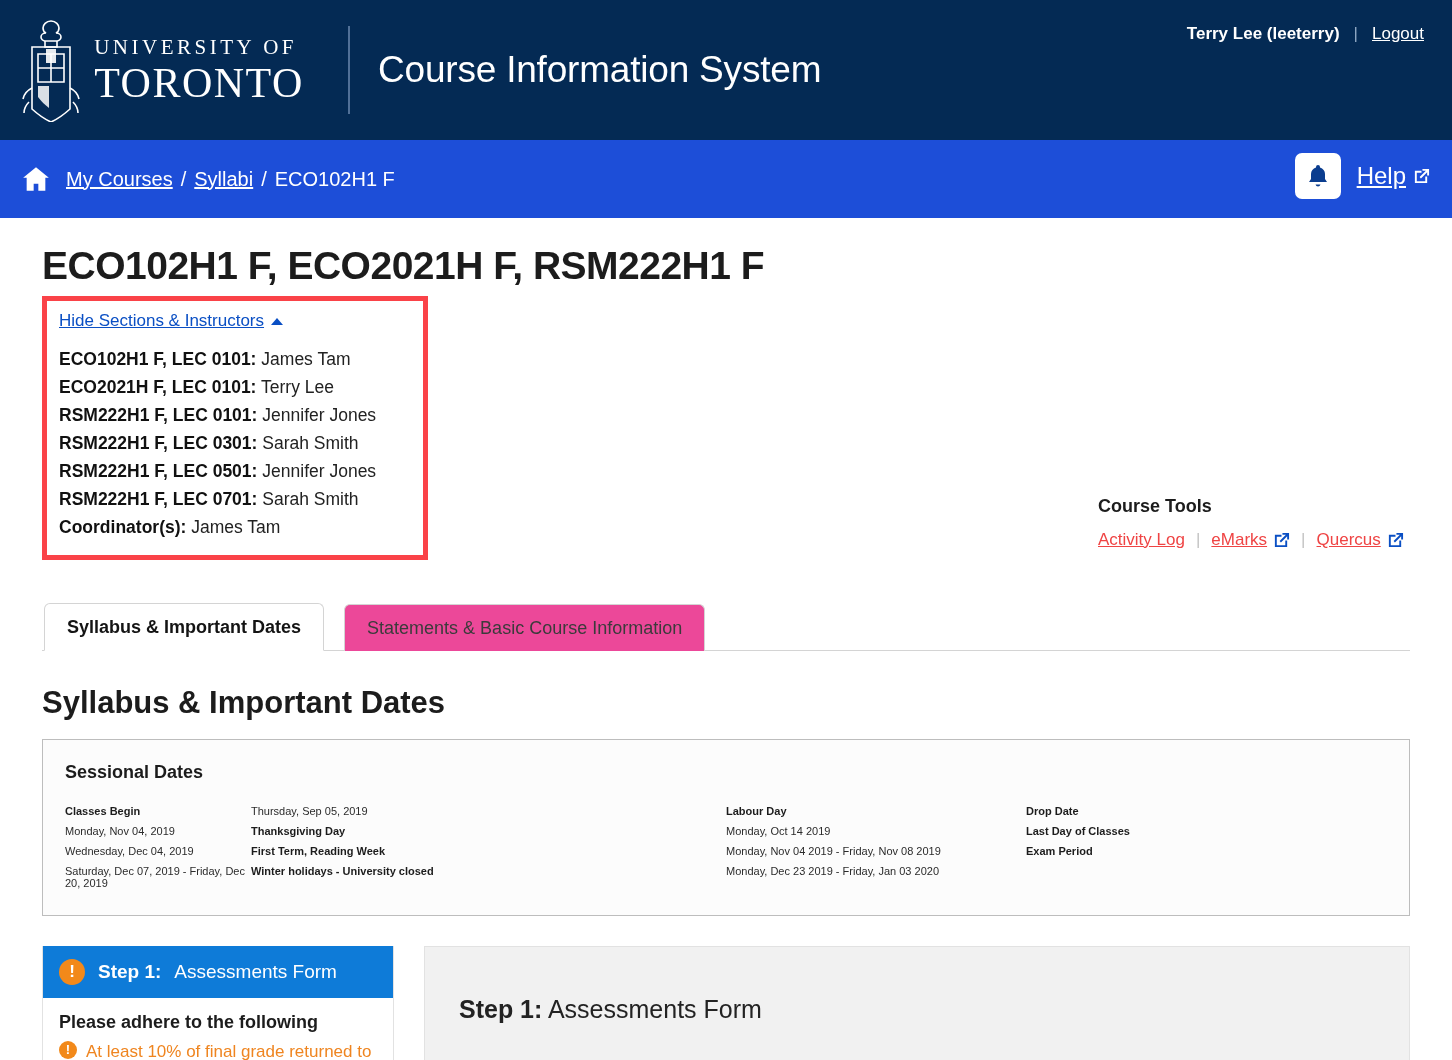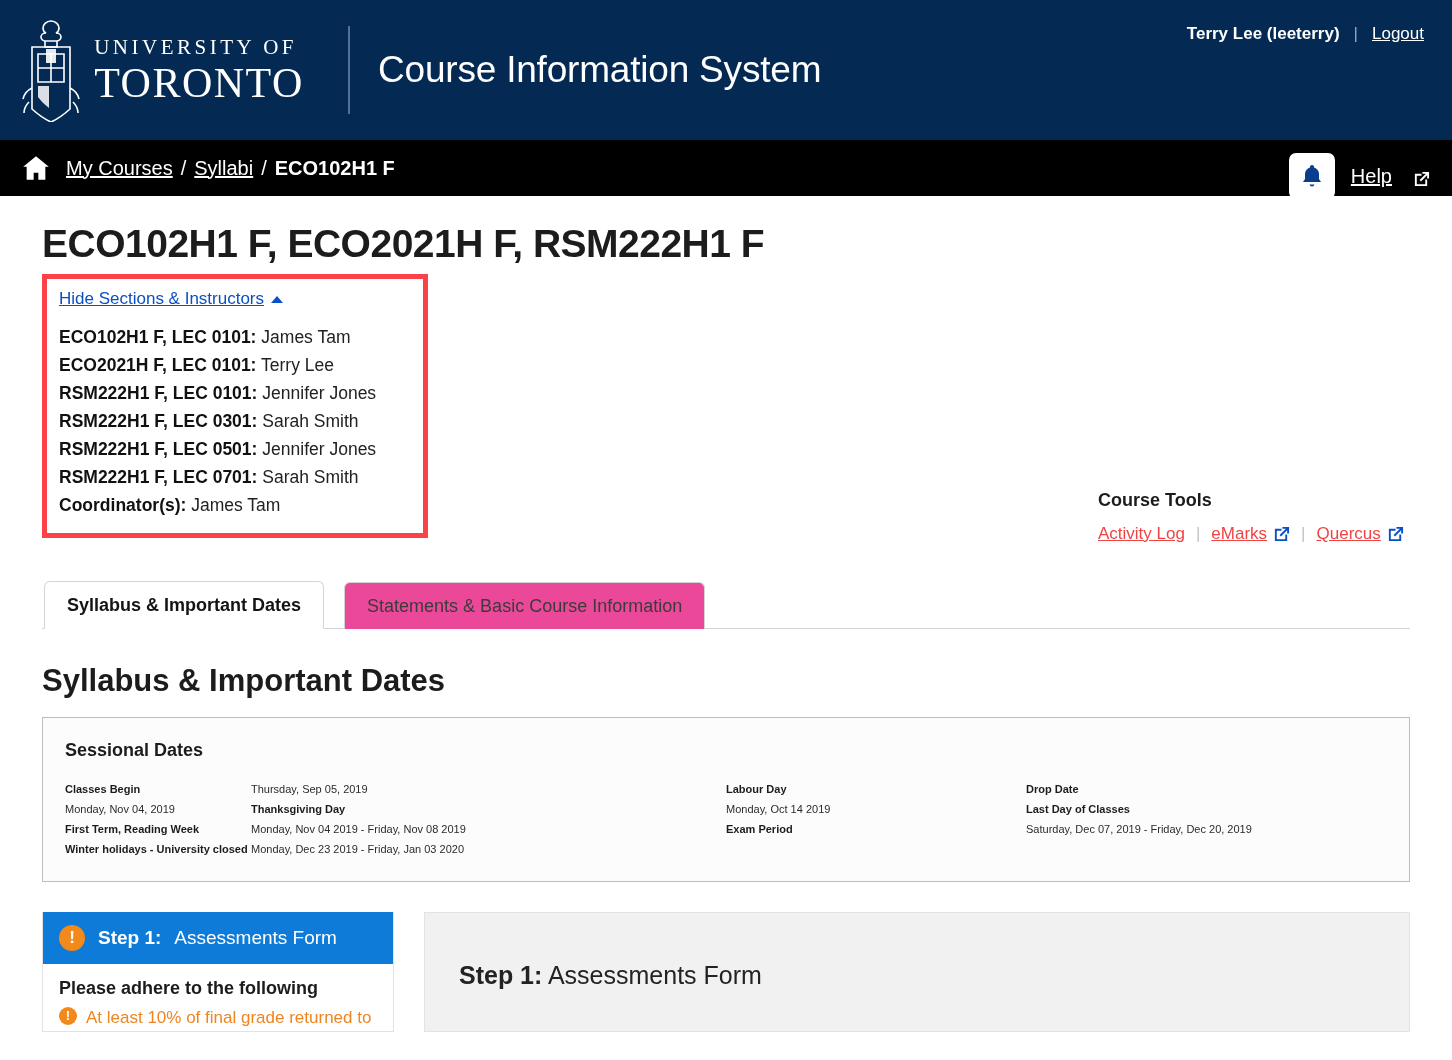--- a/index.html
+++ b/index.html
@@ -55,43 +55,43 @@
     top: 24px; right: 28px;
     display: flex; align-items: center; gap: 14px;
     font-size: 17px;
   }
   .user-strip .uname { color: #ffffff; font-weight: bold; }
   .user-strip .sep { color: #8fa8c4; }
   .user-strip a { color: #ffffff; text-decoration: underline; }
 
   
   .crumbbar {
-    height: 56px;
-    background: #000000;
+    height: 78px;
+    background: #1d4ed8;
     display: flex; align-items: center;
     padding: 0 18px 0 22px;
     position: relative;
   }
   .crumbs { display: flex; align-items: center; gap: 8px; font-size: 20px; color: #fff; }
   .home-ico { width: 28px; height: 26px; display: inline-block; margin-right: 8px; }
   .crumbs a { color: #ffffff; text-decoration: underline; }
   .crumbs .slash { color: #ffffff; }
-  .crumbs .current { color: #ffffff; font-weight: bold; }
+  .crumbs .current { color: #ffffff; font-weight: normal; }
   .crumb-right {
     position: absolute; right: 22px; top: 0; height: 72px;
     display: flex; align-items: center; gap: 16px;
   }
   .bell-btn {
     width: 46px; height: 46px; background: #ffffff; border-radius: 7px;
     display: flex; align-items: center; justify-content: center;
     border: none; cursor: pointer;
   }
   .help-link {
-    color: #ffffff; text-decoration: underline; font-size: 20px;
-    display: flex; align-items: flex-end; gap: 21px;
+    color: #ffffff; text-decoration: underline; font-size: 24px;
+    display: flex; align-items: center; gap: 7px;
   }
   .ext-ico { width: 17px; height: 17px; display: inline-block; }
 
   
   .page { padding: 0 42px; position: relative; }
   .page-title {
     font-size: 39px; font-weight: bold; color: #1c1c1c;
     margin: 26px 0 0 0; letter-spacing: -0.5px;
   }
 
@@ -111,21 +111,21 @@
     border-left: 6px solid transparent;
     border-right: 6px solid transparent;
     border-bottom: 7px solid #0a4fc4;
     display: inline-block;
   }
   .sect-list { margin-top: 14px; }
   .sect-row { font-size: 17.5px; line-height: 28px; color: #222; }
   .sect-row b { font-weight: bold; color: #111; }
 
   .course-tools {
-    position: absolute; left: 1098px; top: 268px; width: 330px;
+    position: absolute; left: 1098px; top: 252px; width: 330px;
   }
   .ct-title { font-size: 18px; font-weight: bold; color: #1c1c1c; }
   .ct-links { margin-top: 13px; display: flex; align-items: center; gap: 11px; font-size: 17px; }
   .ct-links a { color: #ef4444; text-decoration: underline; display: inline-flex; align-items: center; gap: 6px; }
   .ct-sep { color: #c3c3c3; }
 
   
   .tabs {
     margin-top: 42px;
     display: flex; align-items: flex-end; gap: 20px;
@@ -358,20 +358,21 @@
       <div class="dk">Classes Begin</div>
       <div class="dv">Thursday, Sep 05, 2019</div>
       <div class="dk">Labour Day</div>
 
       <div class="dk">Drop Date</div>
       <div class="dv">Monday, Nov 04, 2019</div>
       <div class="dk">Thanksgiving Day</div>
       <div class="dv">Monday, Oct 14 2019</div>
 
       <div class="dk">Last Day of Classes</div>
+      <div class="dv">Wednesday, Dec 04, 2019</div>
       <div class="dk">First Term, Reading Week</div>
       <div class="dv">Monday, Nov 04 2019 - Friday, Nov 08 2019</div>
 
       <div class="dk">Exam Period</div>
       <div class="dv">Saturday, Dec 07, 2019 - Friday, Dec 20, 2019</div>
       <div class="dk">Winter holidays - University closed</div>
       <div class="dv">Monday, Dec 23 2019 - Friday, Jan 03 2020</div>
     </div>
   </div>
 </div>

